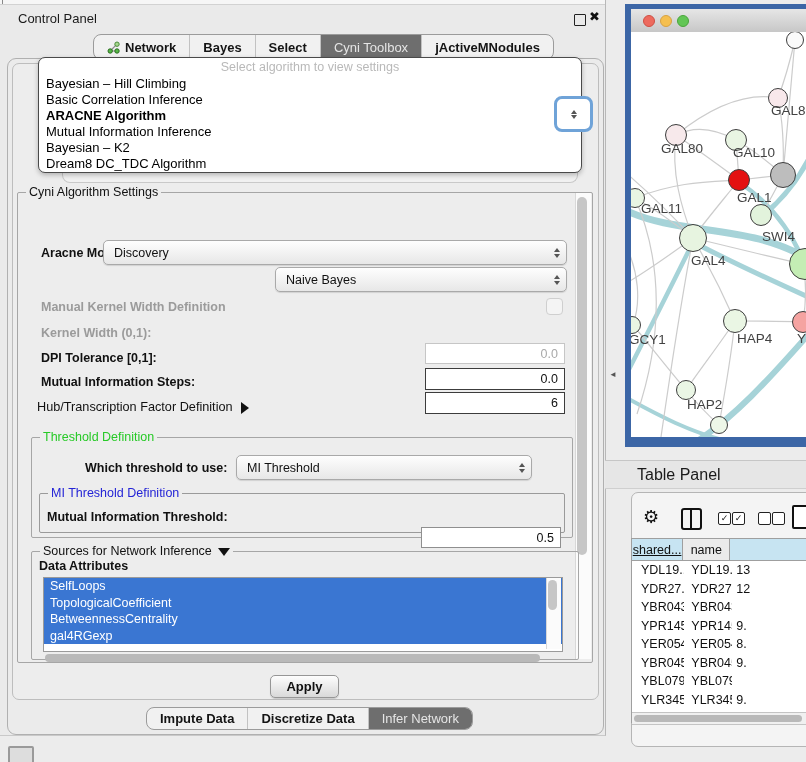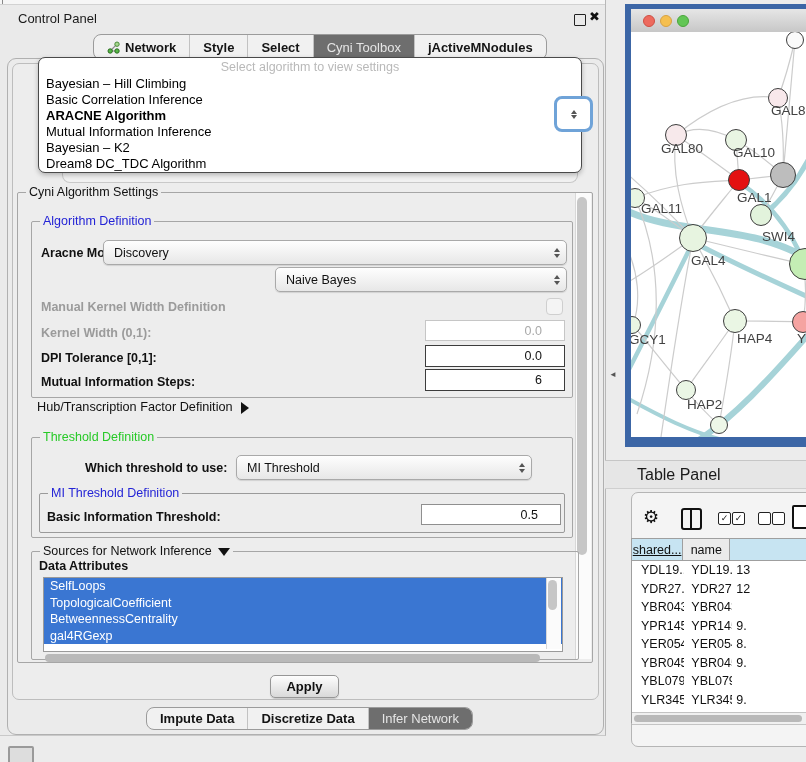--- a/index.html
+++ b/index.html
@@ -40,21 +40,21 @@
   .legend.green{color:#27ca27;}
   .lbl{position:absolute;font-weight:bold;font-size:12.5px;color:#111;white-space:nowrap;}
   .lbl.dis{color:#9b9b9b;}
   .combo{position:absolute;background:linear-gradient(#fefefe,#e7e7e7);border:1px solid #a9a9a9;border-radius:5px;
          display:flex;align-items:center;font-size:12.5px;color:#111;box-shadow:0 1px 1px rgba(0,0,0,.12);}
   .combo .val{flex:1;padding-left:10px;}
   .combo .spin{width:18px;display:flex;flex-direction:column;align-items:center;justify-content:center;gap:2px;}
   .tri-up{width:0;height:0;border-left:3.5px solid transparent;border-right:3.5px solid transparent;border-bottom:4.5px solid #555;}
   .tri-dn{width:0;height:0;border-left:3.5px solid transparent;border-right:3.5px solid transparent;border-top:4.5px solid #555;}
   .tfield{position:absolute;background:#fff;border:1px solid #bcbcbc;font-size:12.5px;color:#111;
-          display:flex;align-items:center;justify-content:flex-end;padding-right:22px;box-sizing:border-box;}
+          display:flex;align-items:center;justify-content:flex-end;padding-right:6px;box-sizing:border-box;margin-top:23px;}
   .tfield.strong{border:1.5px solid #3c3c3c;}
   .tfield.dis{color:#a9a9a9;border-color:#c6c6c6;}
   .checkbox{position:absolute;width:15px;height:15px;border:1px solid #cfcfcf;border-radius:4px;background:#f4f4f4;}
   .arrow-right{display:inline-block;width:0;height:0;border-top:6px solid transparent;border-bottom:6px solid transparent;border-left:8px solid #111;vertical-align:middle;margin-left:8px;}
   .arrow-down{display:inline-block;width:0;height:0;border-left:6px solid transparent;border-right:6px solid transparent;border-top:8px solid #111;vertical-align:middle;margin-left:6px;}
   
   .vtrack{position:absolute;background:#fbfbfb;border-left:1px solid #d8d8d8;}
   .vthumb{position:absolute;background:#c6c6c6;border-radius:6px;}
   .hthumb{position:absolute;background:#b9b9b9;border-radius:5px;}
   
@@ -114,21 +114,21 @@
           <svg width="13" height="13" viewBox="0 0 13 13">
             <path d="M3.2 10 L10 3.2 M3.2 10 L10 10" stroke="#8a8a8a" stroke-width="1.2" fill="none"></path>
             <circle cx="3.2" cy="10" r="2.2" fill="#57b747" stroke="#2c6e22"></circle>
             <circle cx="10" cy="3.2" r="2.2" fill="#a6d78f" stroke="#4c8c3c"></circle>
             <circle cx="10" cy="10" r="2.2" fill="#57b747" stroke="#2c6e22"></circle>
           </svg>
         </span>
         <span>Network</span>
       </div>
       <div class="tab">
-        <span>Style</span>
+        <span>Bayes</span>
       </div>
       <div class="tab">
         <span>Select</span>
       </div>
       <div class="tab sel">
         <span>Cyni Toolbox</span>
       </div>
       <div class="tab">
         <span>jActiveMNodules</span>
       </div>
@@ -151,23 +151,20 @@
     <span class="tri-up"></span>
     <span class="tri-dn"></span>
   </div>
 
   <div class="group" style="left:17px;top:192px;width:574px;height:469px;">
     <span class="legend">Cyni Algorithm Settings</span>
   </div>
   <div class="vtrack" style="left:575px;top:193px;width:15px;height:466px;"></div>
   <div class="vthumb" style="left:577px;top:197px;width:10px;height:358px;"></div>
 
-  <div class="group" style="left:31px;top:221px;width:540px;height:175px;">
-    <span class="legend blue">Algorithm Definition</span>
-  </div>
   <div class="lbl" style="left:41px;top:246px;">Aracne Mode:</div>
   <div class="combo" style="left:103px;top:240px;width:462px;height:23px;">
     <span class="val">Discovery</span>
     <span class="spin">
         <span class="tri-up"></span>
         <span class="tri-dn"></span>
       </span>
   </div>
   <div class="combo" style="left:275px;top:267px;width:290px;height:23px;">
     <span class="val">Naive Bayes</span>
@@ -196,21 +193,21 @@
   <div class="combo" style="left:236px;top:455px;width:294px;height:23px;">
     <span class="val">MI Threshold</span>
     <span class="spin">
         <span class="tri-up"></span>
         <span class="tri-dn"></span>
       </span>
   </div>
   <div class="group" style="left:39px;top:493px;width:524px;height:38px;border-color:#9a9a9a;">
     <span class="legend blue">MI Threshold Definition</span>
   </div>
-  <div class="lbl" style="left:47px;top:510px;">Basic Information Threshold:</div>
+  <div class="lbl" style="left:47px;top:510px;">Mutual Information Threshold:</div>
   <div class="tfield" style="left:421px;top:504px;width:140px;height:21px;border-color:#8f8f8f;">0.5</div>
 
   <div class="group" style="left:31px;top:551px;width:546px;height:107px;">
     <span class="legend"><span>Sources for Network Inference</span><span class="arrow-down"></span></span>
   </div>
   <div class="lbl" style="left:39px;top:559px;">Data Attributes</div>
   <div class="attr-list" style="left:43px;top:577px;width:518px;height:73px;">
       <div class="attr-item">SelfLoops</div>
       <div class="attr-item">TopologicalCoefficient</div>
       <div class="attr-item">BetweennessCentrality</div>

